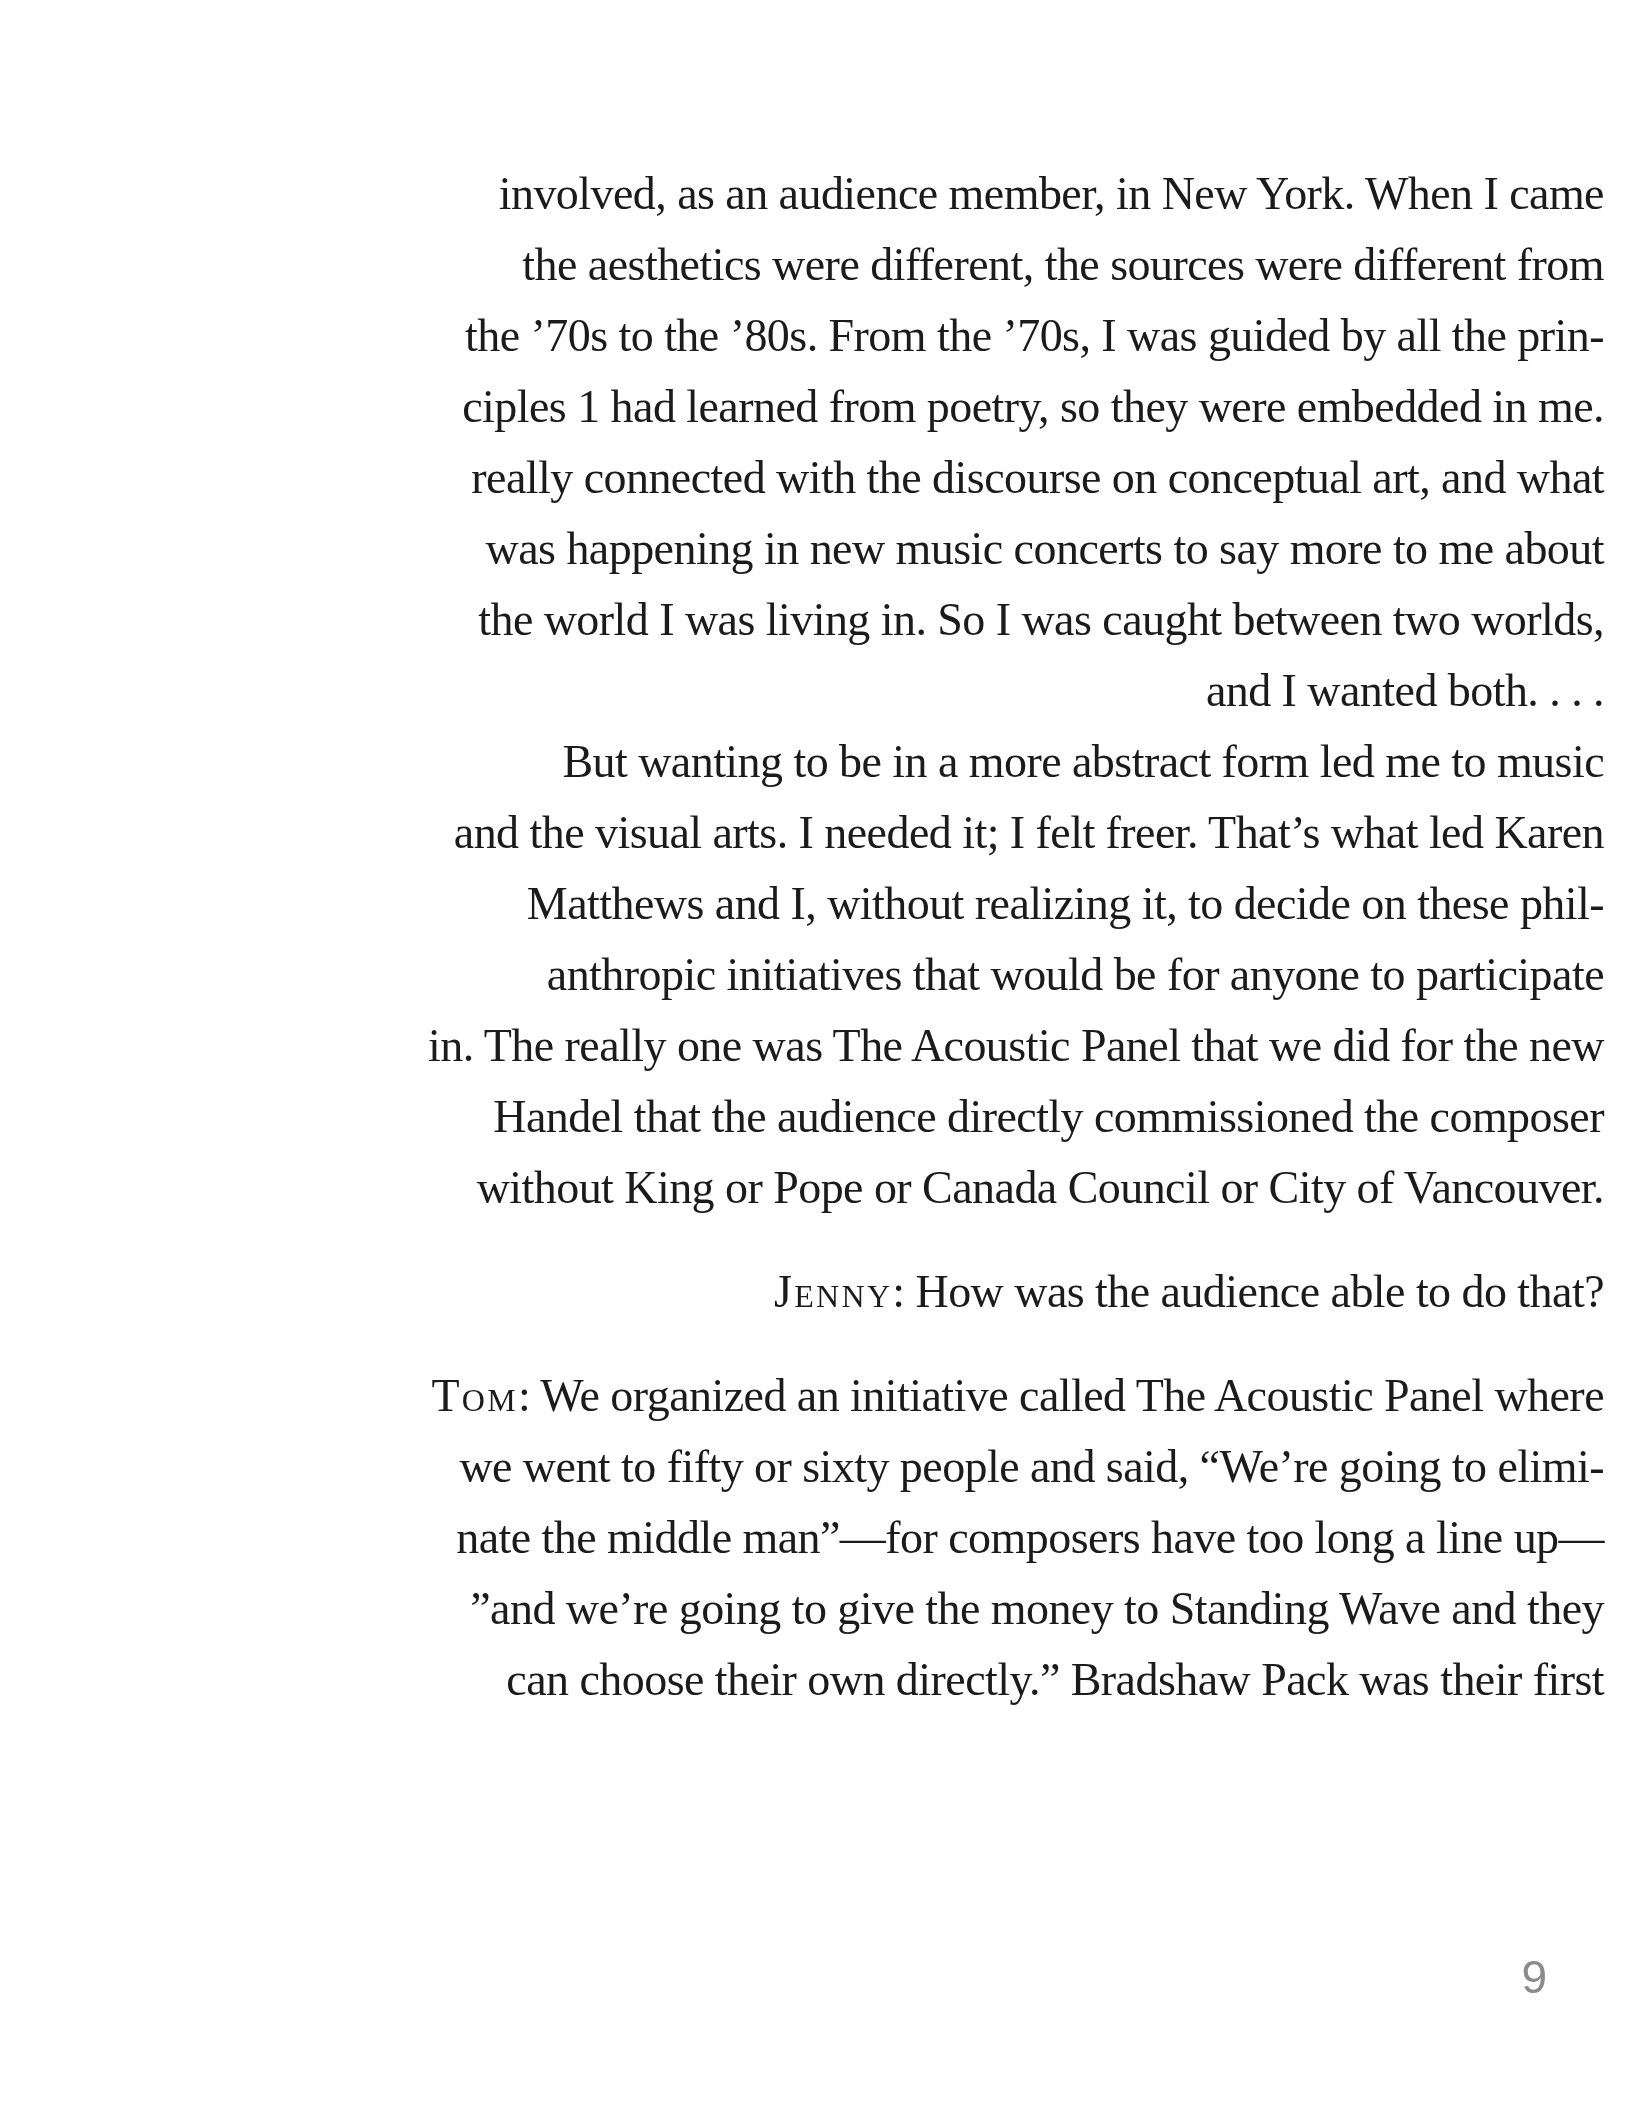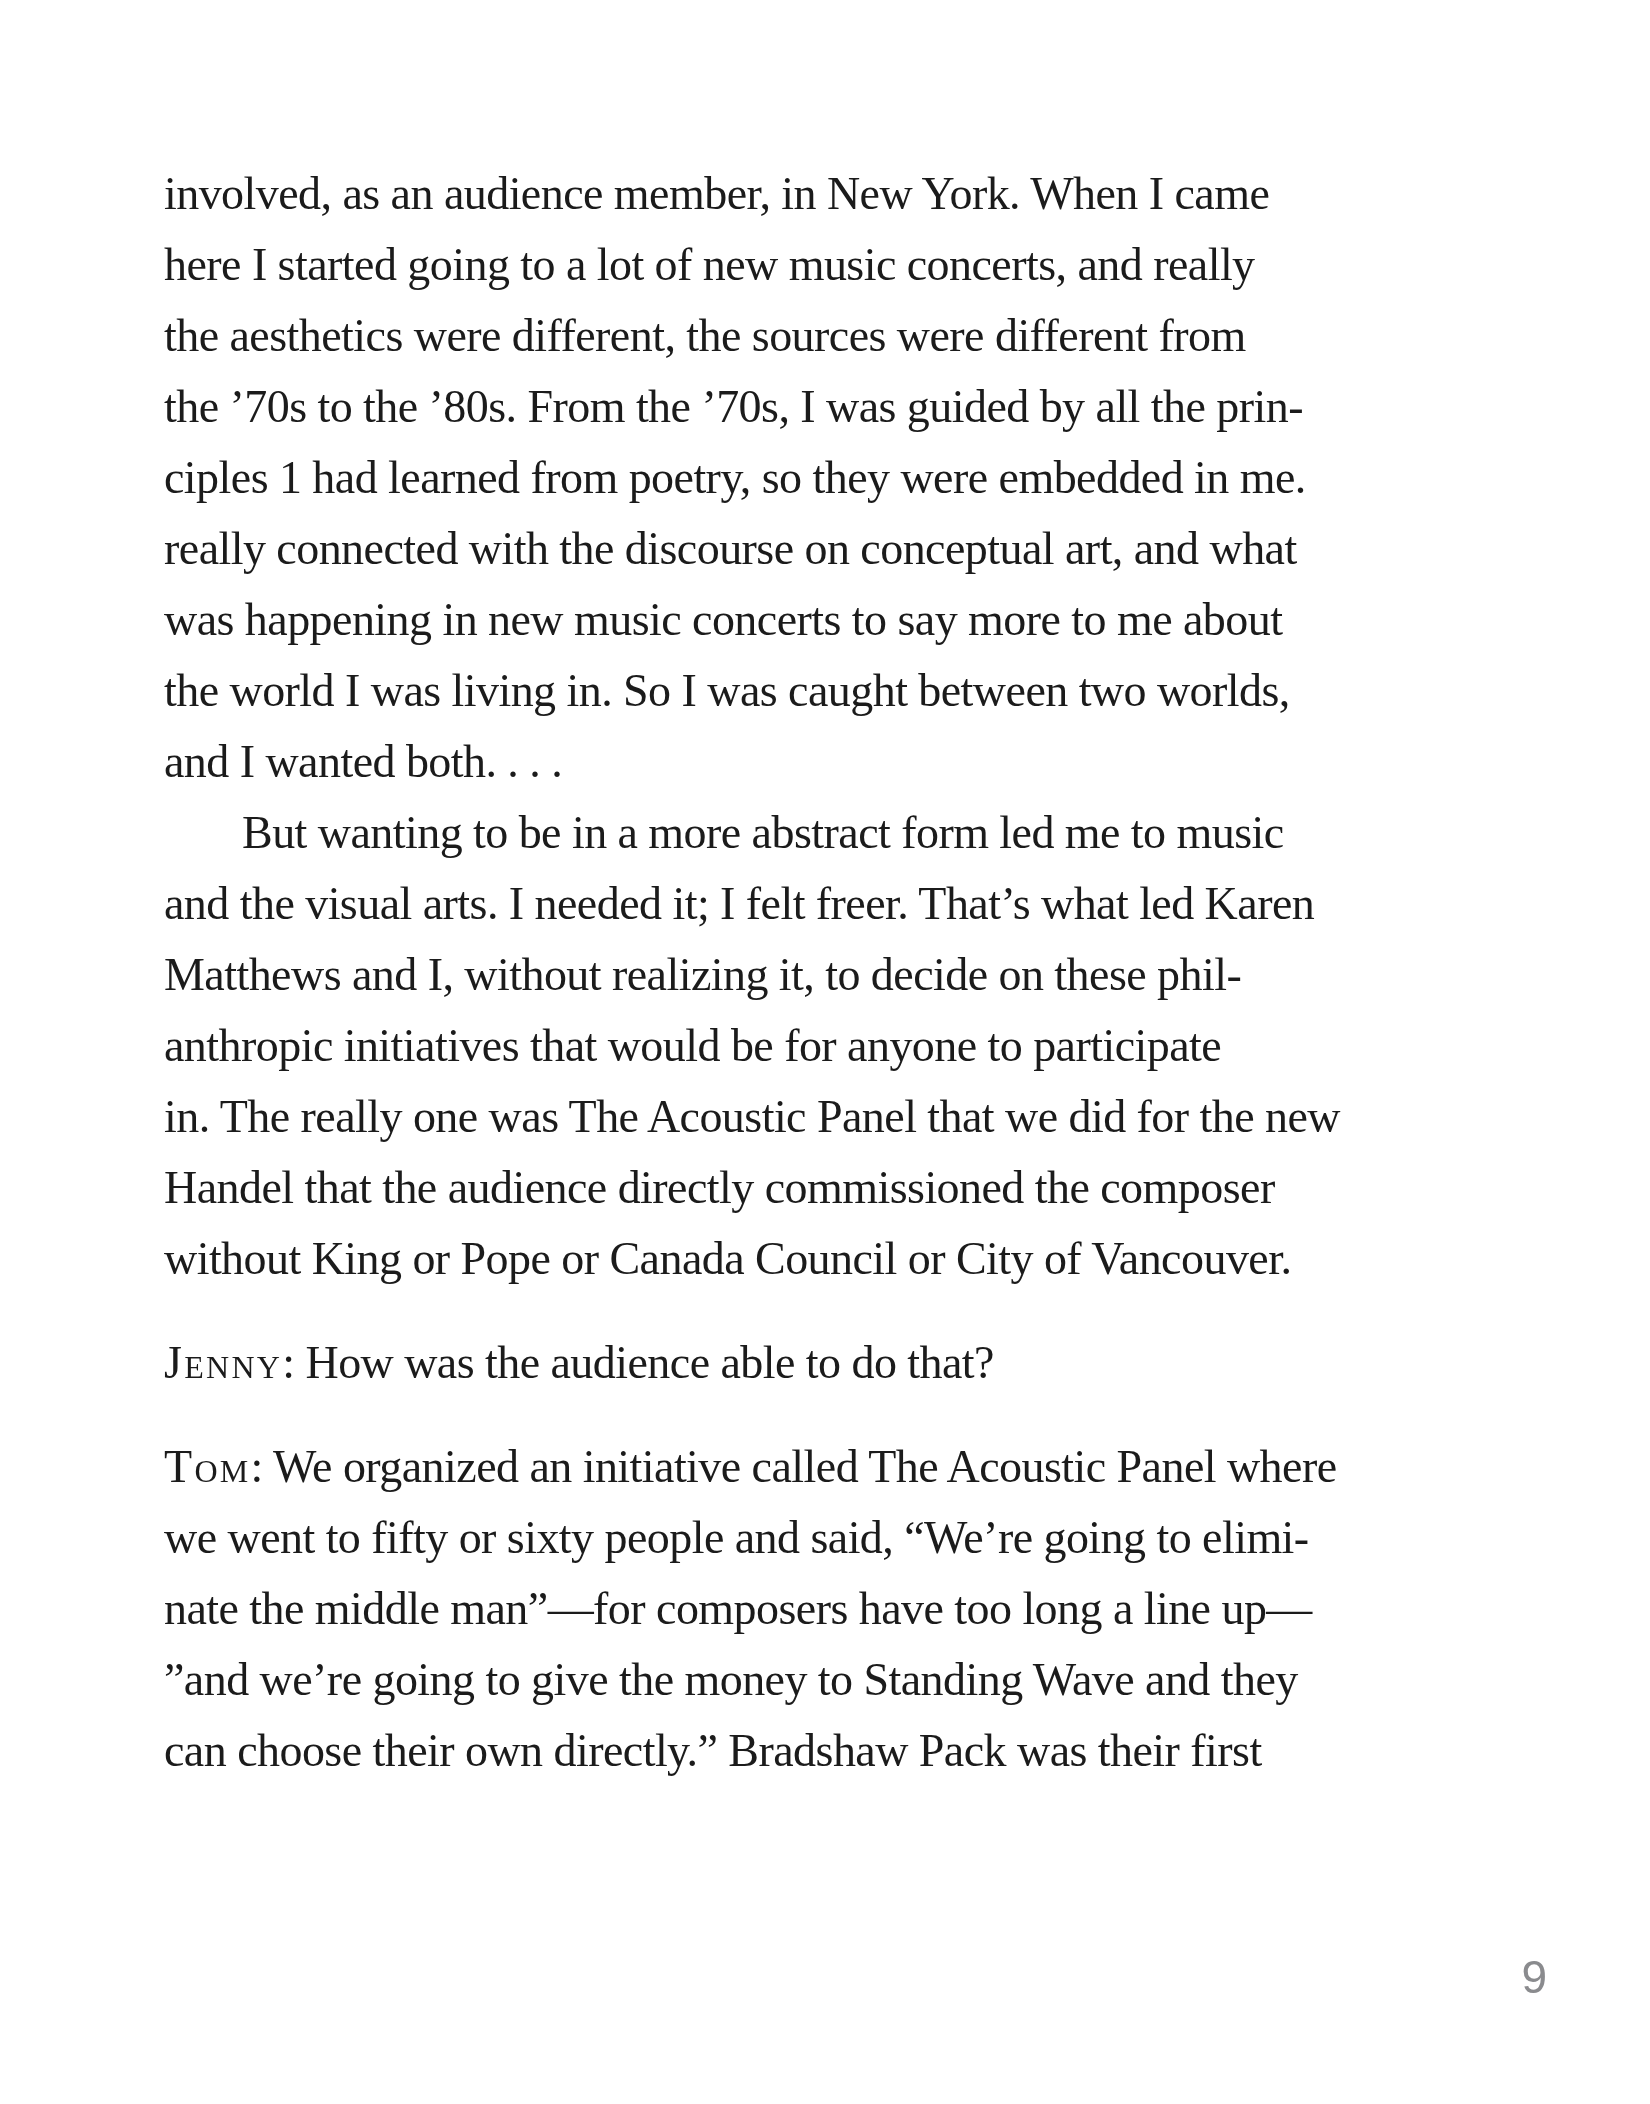--- a/index.html
+++ b/index.html
@@ -7,20 +7,21 @@
     padding: 0;
     background: #ffffff;
   }
   .page {
     position: relative;
     width: 1650px;
     height: 2104px;
     background: #ffffff;
     overflow: hidden;
     font-family: "Liberation Serif", "DejaVu Serif", serif;
+    text-align: right;
   }
   .text-block {
     position: absolute;
     left: 164px;
     top: 158px;
     width: 1440px;
     font-size: 46px;
     line-height: 71px;
     letter-spacing: -0.012em;
     color: #1b1b1b;
@@ -58,21 +59,20 @@
     color: #8a8b8e;
   }
 </style>
 </head>
 <body>
 
 <div class="page">
   <main class="text-block">
       <p class="para">
         <span class="line"><span class="plain">involved, as an audience member, in New York. When I came</span></span>
-        <span class="line"><span class="plain">here I started going to a lot of new music concerts, and really</span></span>
         <span class="line"><span class="plain">the aesthetics were different, the sources were different from</span></span>
         <span class="line"><span class="plain">the ’70s to the ’80s. From the ’70s, I was guided by all the prin-</span></span>
         <span class="line"><span class="plain">ciples 1 had learned from poetry, so they were embedded in me.</span></span>
         <span class="line"><span class="plain">really connected with the discourse on conceptual art, and what</span></span>
         <span class="line"><span class="plain">was happening in new music concerts to say more to me about</span></span>
         <span class="line"><span class="plain">the world I was living in. So I was caught between two worlds,</span></span>
         <span class="line"><span class="plain">and I wanted both. . . .</span></span>
       </p>
       <p class="para">
         <span class="line indent"><span class="plain">But wanting to be in a more abstract form led me to music</span></span>

